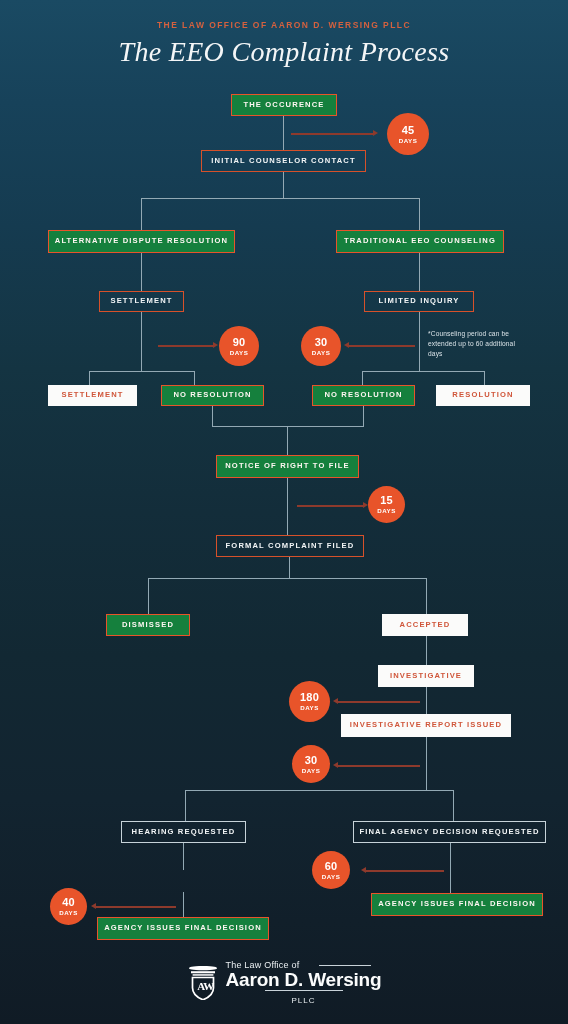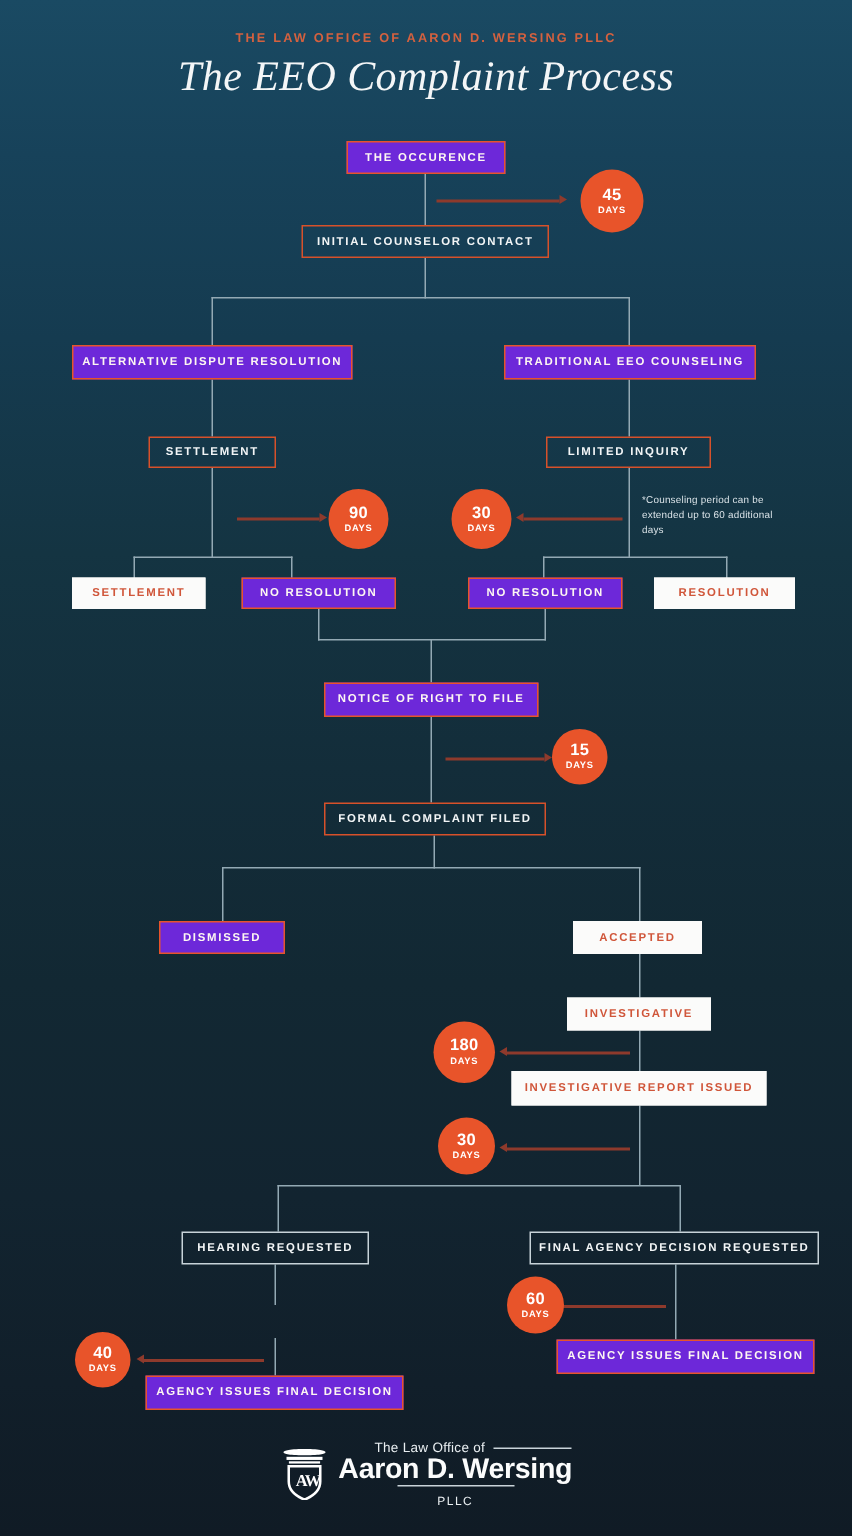--- a/index.html
+++ b/index.html
@@ -24,21 +24,21 @@
   }
 
   
   .node{
     position:absolute;box-sizing:border-box;
     display:flex;align-items:center;justify-content:center;
     font-size:7.6px;letter-spacing:1.15px;font-weight:700;
     text-align:center;line-height:1.1;white-space:nowrap;
     z-index:3;
   }
-  .node.fill{background:#6d28d9;color:#fdf6f2;border:1px solid #e8542a;}
+  .node.fill{background:#15803d;color:#fdf6f2;border:1px solid #e8542a;}
   .node.white{background:#fbfbfa;color:#d0563a;border:1px solid #fbfbfa;}
   .node.outline-orange{background:transparent;color:#f2f5f6;border:1.4px solid #d7512a;}
   .node.outline-white{background:transparent;color:#f2f5f6;border:1.4px solid #c7d3d9;}
 
   
   .circle{
     position:absolute;border-radius:50%;background:#e8542a;color:#fff;
     display:flex;flex-direction:column;align-items:center;justify-content:center;
     z-index:5;
   }
@@ -61,21 +61,21 @@
 
   .note{
     position:absolute;color:#d9e2e7;font-size:6.6px;line-height:1.5;
     letter-spacing:.15px;z-index:4;width:96px;
   }
 
   
   .logo{position:absolute;left:0;width:568px;top:960px;display:flex;justify-content:center;align-items:center;gap:7px;}
   .logo .mark{width:32px;height:36px;flex:0 0 auto;}
   .logo .words{display:flex;flex-direction:column;justify-content:center;}
-  .logo .l1{display:flex;align-items:center;gap:6px;color:#e9eef1;font-size:9px;letter-spacing:.2px;justify-content:flex-end;}
+  .logo .l1{display:flex;align-items:center;gap:20px;color:#e9eef1;font-size:9px;letter-spacing:.2px;}
   .logo .l1 .rule{height:1px;background:#c9d3d9;width:52px;display:block;}
   .logo .l2{color:#fbfcfc;font-size:19px;font-weight:700;letter-spacing:-.2px;line-height:1.05;}
   .logo .l3{display:flex;align-items:center;gap:5px;justify-content:flex-end;color:#e9eef1;font-size:8px;letter-spacing:1px;flex-direction:column;}
   .logo .l3 .rule{height:1px;background:#c9d3d9;width:78px;display:block;}
 </style>
 </head>
 <body>
 
 <div id="chart">
 
@@ -186,21 +186,21 @@
   <div class="ln v" style="left:185px;top:790px;height:31px;"></div>
   <div class="ln v" style="left:453px;top:790px;height:31px;"></div>
 
   <div class="node outline-white" style="left:121px;top:821px;width:125px;height:22px;">HEARING REQUESTED</div>
   <div class="node outline-white" style="left:353px;top:821px;width:193px;height:22px;">FINAL AGENCY DECISION REQUESTED</div>
 
   <div class="ln v" style="left:183px;top:843px;height:27px;"></div>
   <div class="ln v" style="left:450px;top:843px;height:50px;"></div>
 
   <div class="arrow left" style="left:366px;top:870px;width:78px;"></div>
-  <div class="circle" style="left:338px;top:851px;width:38px;height:38px;">
+  <div class="circle" style="left:312px;top:851px;width:38px;height:38px;">
     <span class="num">60</span>
     <span class="lbl">DAYS</span>
   </div>
 
 
   <div class="ln v" style="left:183px;top:892px;height:25px;"></div>
 
   <div class="arrow left" style="left:96px;top:906px;width:80px;"></div>
   <div class="circle" style="left:50px;top:888px;width:37px;height:37px;">
     <span class="num">40</span>

